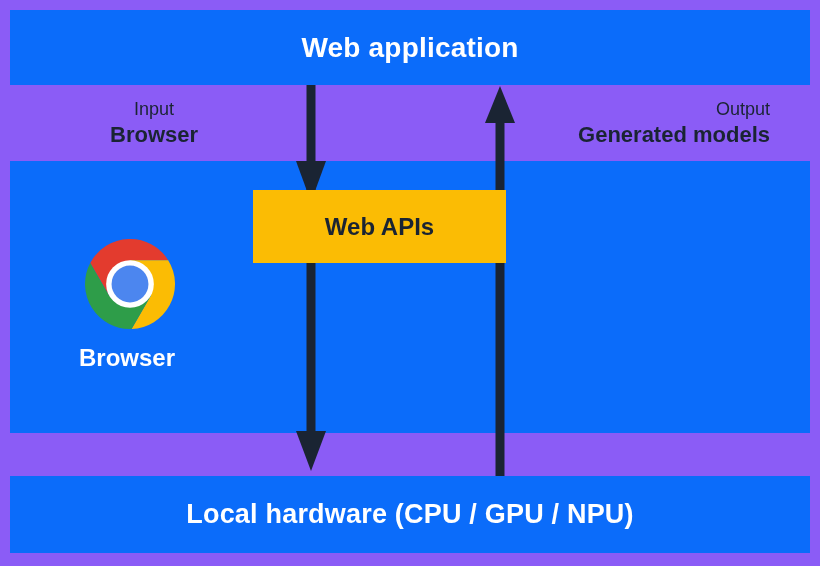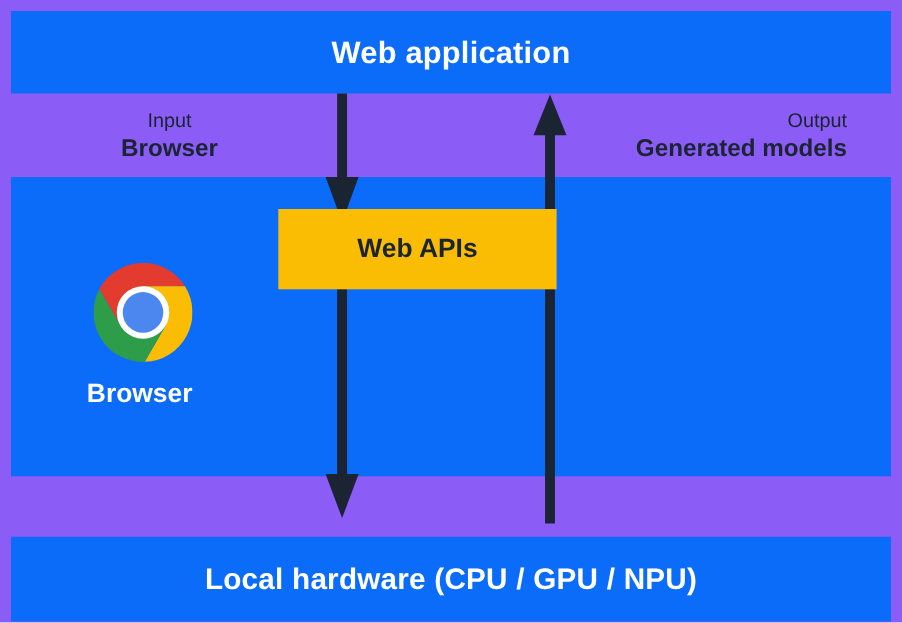--- a/index.html
+++ b/index.html
@@ -35,21 +35,21 @@
     justify-content: center;
     z-index: 1;
   }
   .bar .bar-label {
     color: var(--white-text, #fff);
     font-weight: bold;
     font-size: 28px;
     letter-spacing: 0.2px;
   }
   .top-bar { top: 10px; height: 75px; }
-  .bottom-bar { top: 476px; height: 77px; margin-top: 12px; }
+  .bottom-bar { top: 476px; height: 77px; }
   .bottom-bar .bar-label { font-size: 27px; }
 
   .middle-box {
     position: absolute;
     left: 10px;
     top: 161px;
     width: 800px;
     height: 272px;
     background: var(--blue, #0B6CFA);
     z-index: 1;

